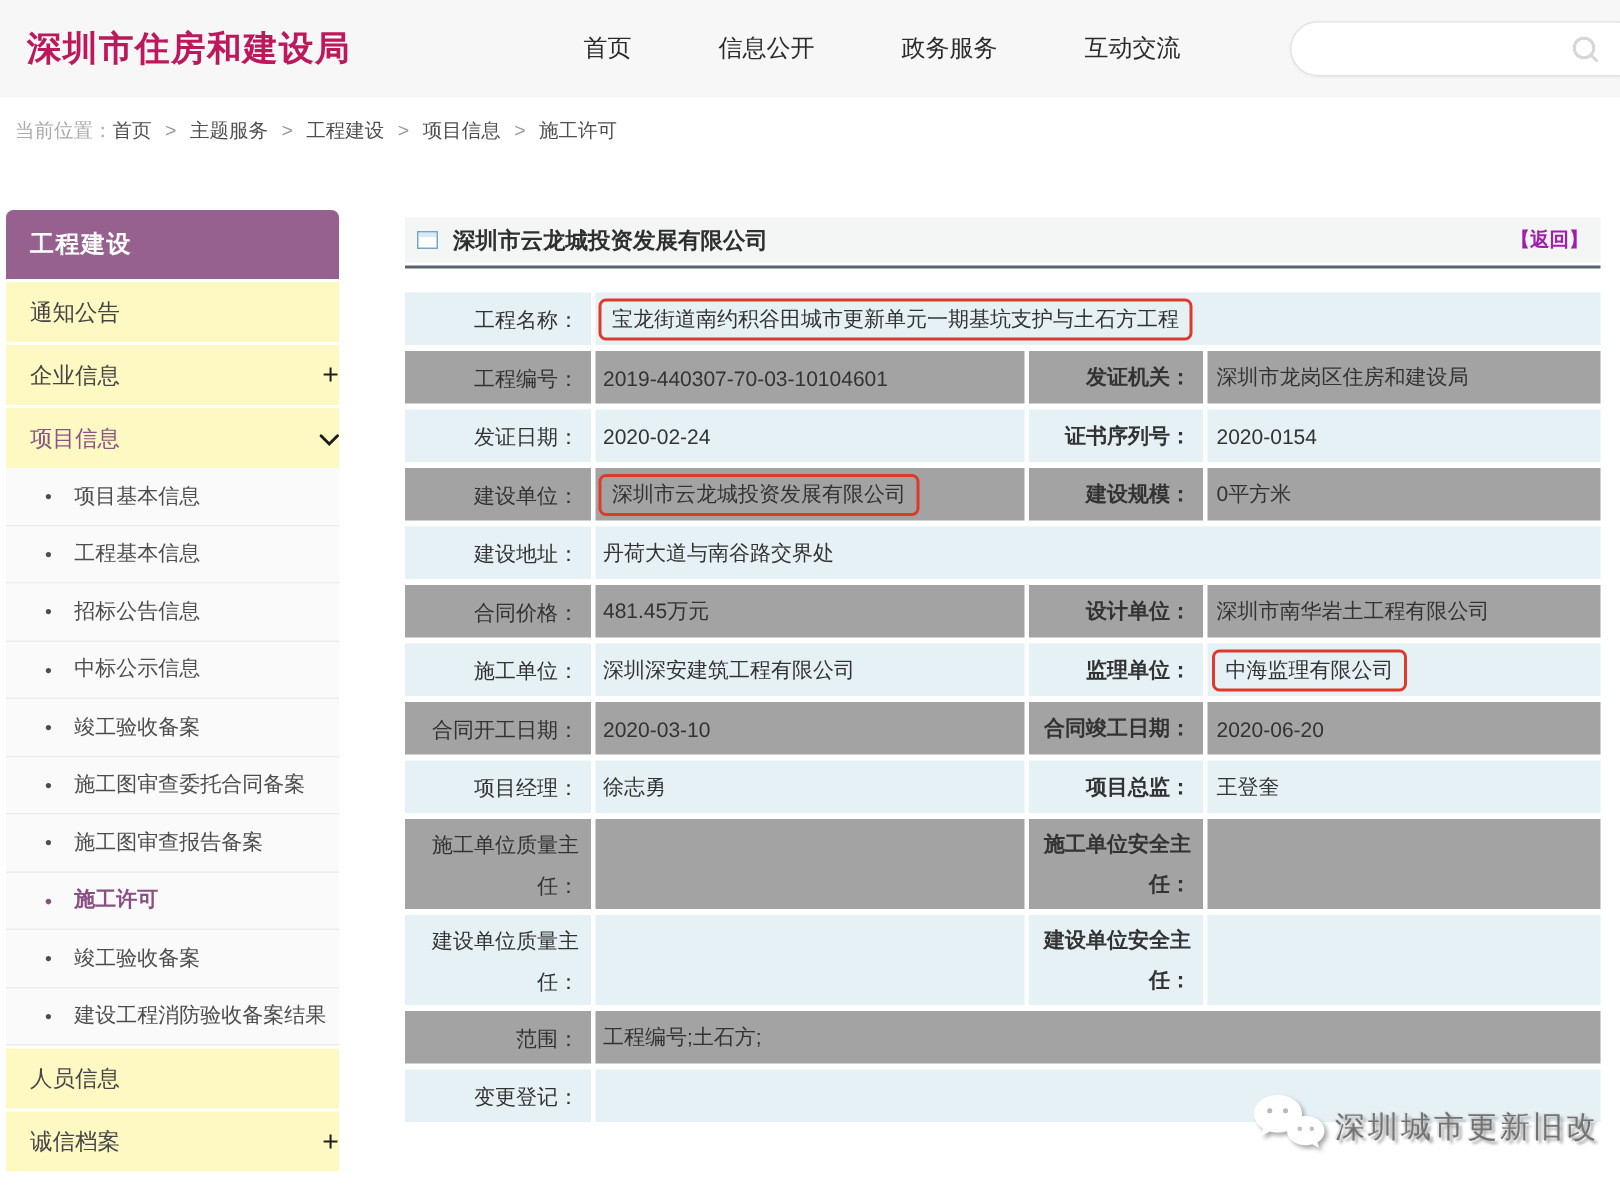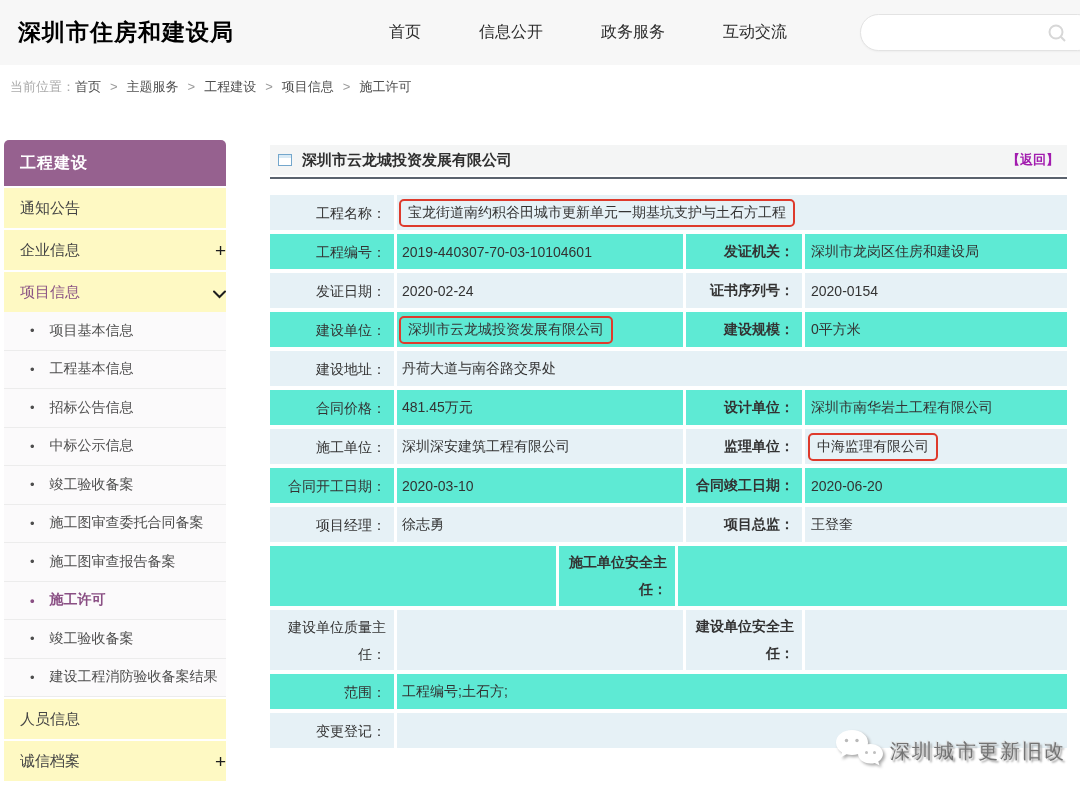--- a/index.html
+++ b/index.html
@@ -8,21 +8,21 @@
   body {
     position:relative; overflow:hidden; background:#ffffff;
     font-family:"Liberation Sans","DejaVu Sans",sans-serif; color:#333;
   }
 
   
   .site-header {
     position:absolute; top:0; left:0; width:1080px; height:65px;
     background:#f7f7f7; display:flex; align-items:center;
   }
-  .logo { margin-left:18px; font-size:23px; font-weight:bold; color:#000000; letter-spacing:1px; white-space:nowrap; }
+  .logo { margin-left:18px; font-size:23px; font-weight:bold; color:#be185d; letter-spacing:1px; white-space:nowrap; }
   .top-nav { display:flex; margin-left:155px; gap:58px; }
   .top-nav .nav-item { font-size:16px; color:#2b2b2b; cursor:pointer; white-space:nowrap; }
   .search-box {
     position:absolute; right:-16px; top:14px; width:236px; height:37px;
     background:#fff; border:1px solid #e3e3e3; border-radius:19px;
     box-shadow:0 1px 2px rgba(0,0,0,0.04);
   }
   .search-box input {
     border:none; outline:none; background:transparent;
     width:170px; height:33px; margin-left:16px; font-size:14px; color:#333;
@@ -66,21 +66,21 @@
     margin-left:8px; box-shadow:inset 0 3px 0 #d9eaf5;
   }
   .main-title { margin-left:10px; font-weight:bold; font-size:15px; color:#2f2f2f; }
   .back-link { position:absolute; right:8px; font-size:13px; font-weight:bold; color:#a21caf; cursor:pointer; }
   .title-rule { height:2px; background:#5a626d; margin-top:2px; margin-bottom:16px; }
 
   .trow { display:flex; column-gap:3px; margin-bottom:4px; min-height:35px; }
   .trow.tall { min-height:60px; }
   .cell { display:flex; align-items:center; font-size:14px; color:#333; }
   .blue .cell { background:#e6f1f6; }
-  .white .cell { background:#5eead4; }
+  .white .cell { background:#a3a3a3; }
   .lbl { width:124px; flex-shrink:0; justify-content:flex-end; text-align:right; padding:2px 8px 0 14px; line-height:1.9; }
   .lbl2 { width:116px; flex-shrink:0; justify-content:flex-end; text-align:right; padding:2px 8px 2px 10px; line-height:1.9;font-weight:bold; }
   .val1 { width:286px; flex-shrink:0; padding-left:5px; }
   .val2 { flex:1; padding-left:6px; }
   .trow.full .val1 { flex:1; width:auto; }
   .red-box {
     display:inline-block; border:2px solid #de3a2c; border-radius:5px;
     padding:3px 7px; margin-left:-3px; background:transparent;
   }
 
@@ -259,20 +259,21 @@
   </div>
 
   <div class="trow blue">
     <div class="cell lbl">项目经理：</div>
     <div class="cell val1">徐志勇</div>
     <div class="cell lbl2">项目总监：</div>
     <div class="cell val2">王登奎</div>
   </div>
 
   <div class="trow tall white">
+    <div class="cell lbl">施工单位质量主任：</div>
     <div class="cell val1"></div>
     <div class="cell lbl2">施工单位安全主任：</div>
     <div class="cell val2"></div>
   </div>
 
   <div class="trow tall blue">
     <div class="cell lbl">建设单位质量主任：</div>
     <div class="cell val1"></div>
     <div class="cell lbl2">建设单位安全主任：</div>
     <div class="cell val2"></div>

